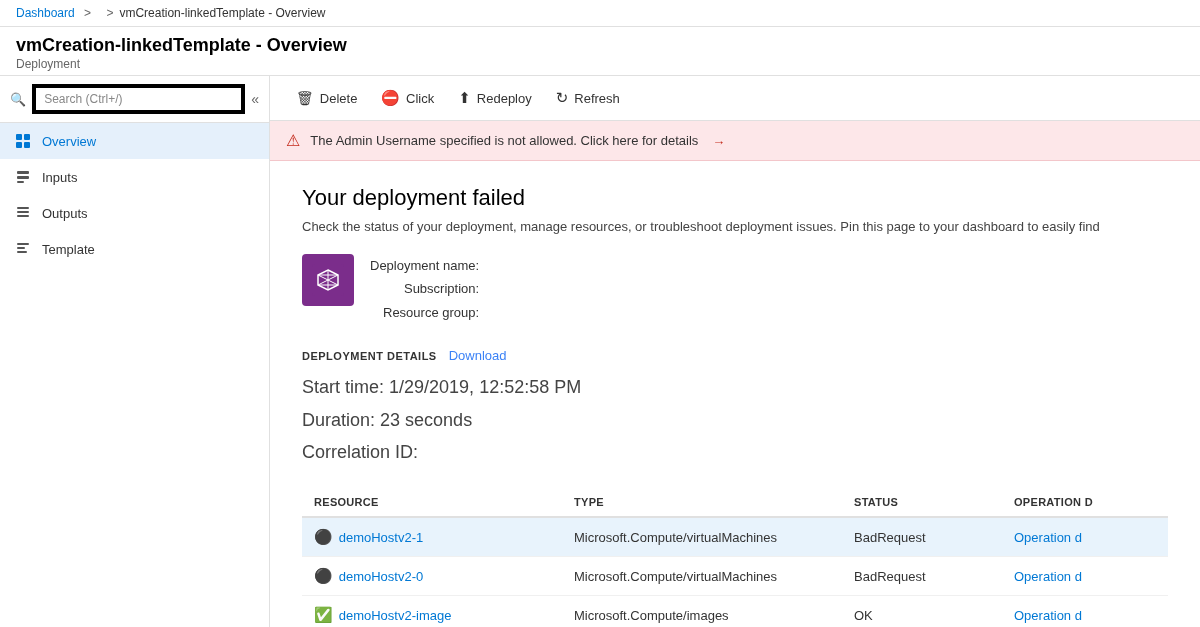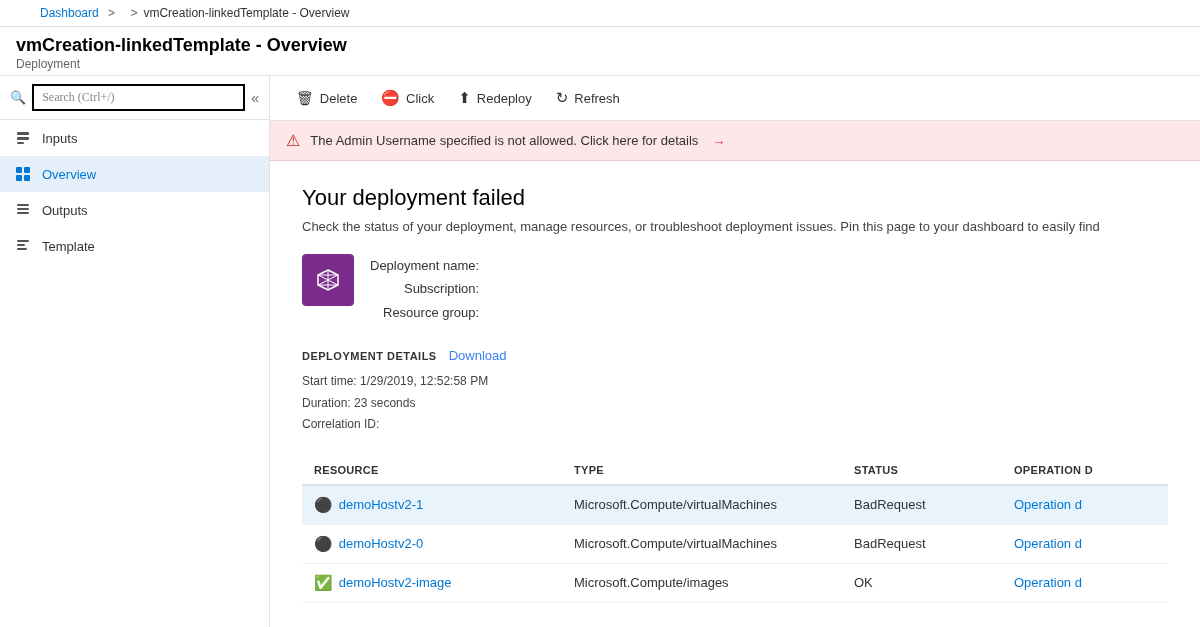--- a/index.html
+++ b/index.html
@@ -59,27 +59,26 @@
       overflow-y: auto;
     }
     .sidebar-search {
       padding: 8px 10px;
       border-bottom: 1px solid #e0e0e0;
       display: flex;
       align-items: center;
       gap: 6px;
     }
     .sidebar-search input {
-      border: 2px solid #000000;
+      border: 4px solid #000000;
       padding: 4px 8px;
       font-size: 12px;
       width: 100%;
       outline: none;
       color: #333;
-      font-family: Liberation Serif, serif;
     }
     .sidebar-search input::placeholder { color: #888; }
     .sidebar-collapse-btn {
       margin-left: auto;
       cursor: pointer;
       color: #666;
       font-size: 14px;
       flex-shrink: 0;
     }
     .sidebar-nav {
@@ -224,21 +223,21 @@
       color: #333;
       letter-spacing: 0.5px;
       text-transform: uppercase;
     }
     .details-link {
       color: #3b82f6;
       text-decoration: none;
       font-size: 13px;
     }
     .details-meta {
-      font-size: 12px;
+      font-size: 18px;
       color: #444;
       line-height: 1.8;
     }
 
     
     .resources-table {
       width: 100%;
       border-collapse: collapse;
       margin-top: 10px;
     }
@@ -269,62 +268,62 @@
     .operation-link {
       color: #0078d4;
       text-decoration: none;
       font-size: 13px;
     }
   </style>
 </head>
 <body>
 
 <div class="breadcrumb-bar">
-  <span style="cursor:pointer;margin-left:24px;">Dashboard</span>
+  <span style="cursor:pointer;">Dashboard</span>
   <span class="breadcrumb-separator">&nbsp;&gt;</span>
   <span class="breadcrumb-separator">&nbsp;&gt;</span>
   <span class="breadcrumb-current">vmCreation-linkedTemplate - Overview</span>
 </div>
 
 <div class="page-header">
   <h1>vmCreation-linkedTemplate - Overview</h1>
   <div class="page-subtitle">Deployment</div>
 </div>
 
 <div class="main-layout">
 
   <div class="sidebar">
     <div class="sidebar-search">
       <span style="color:#666;font-size:13px;">🔍</span>
       <input type="text" placeholder="Search (Ctrl+/)" style="">
       <span class="sidebar-collapse-btn">«</span>
     </div>
     <nav class="sidebar-nav">
-
-      <div class="nav-item">
-        <span class="nav-icon">
-          <svg width="16" height="16" viewBox="0 0 16 16">
-              <rect x="2" y="2" width="12" height="3" rx="1" fill="#555"></rect>
-              <rect x="2" y="7" width="12" height="3" rx="1" fill="#555"></rect>
-              <rect x="2" y="12" width="7" height="2" rx="1" fill="#555"></rect>
-            </svg>
-        </span>
-        <span>Inputs</span>
-      </div>
 
       <div class="nav-item active">
         <span class="nav-icon">
           <svg width="16" height="16" viewBox="0 0 16 16">
               <rect x="1" y="1" width="6" height="6" fill="#0078d4" rx="1"></rect>
               <rect x="9" y="1" width="6" height="6" fill="#0078d4" rx="1"></rect>
               <rect x="1" y="9" width="6" height="6" fill="#0078d4" rx="1"></rect>
               <rect x="9" y="9" width="6" height="6" fill="#0078d4" rx="1"></rect>
             </svg>
         </span>
         <span>Overview</span>
+      </div>
+
+      <div class="nav-item">
+        <span class="nav-icon">
+          <svg width="16" height="16" viewBox="0 0 16 16">
+              <rect x="2" y="2" width="12" height="3" rx="1" fill="#555"></rect>
+              <rect x="2" y="7" width="12" height="3" rx="1" fill="#555"></rect>
+              <rect x="2" y="12" width="7" height="2" rx="1" fill="#555"></rect>
+            </svg>
+        </span>
+        <span>Inputs</span>
       </div>
 
       <div class="nav-item">
         <span class="nav-icon">
           <svg width="16" height="16" viewBox="0 0 16 16">
               <rect x="2" y="2" width="12" height="2" rx="1" fill="#555"></rect>
               <rect x="2" y="6" width="12" height="2" rx="1" fill="#555"></rect>
               <rect x="2" y="10" width="12" height="2" rx="1" fill="#555"></rect>
             </svg>
         </span>

